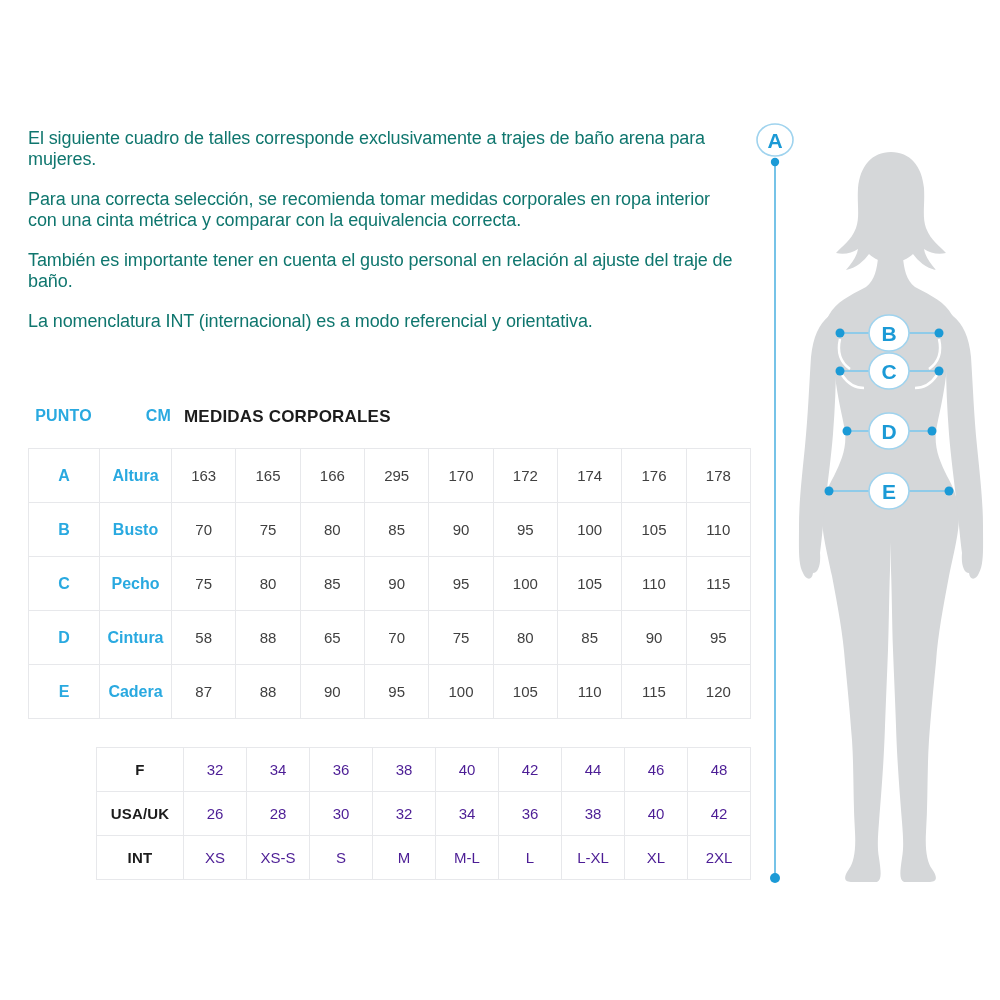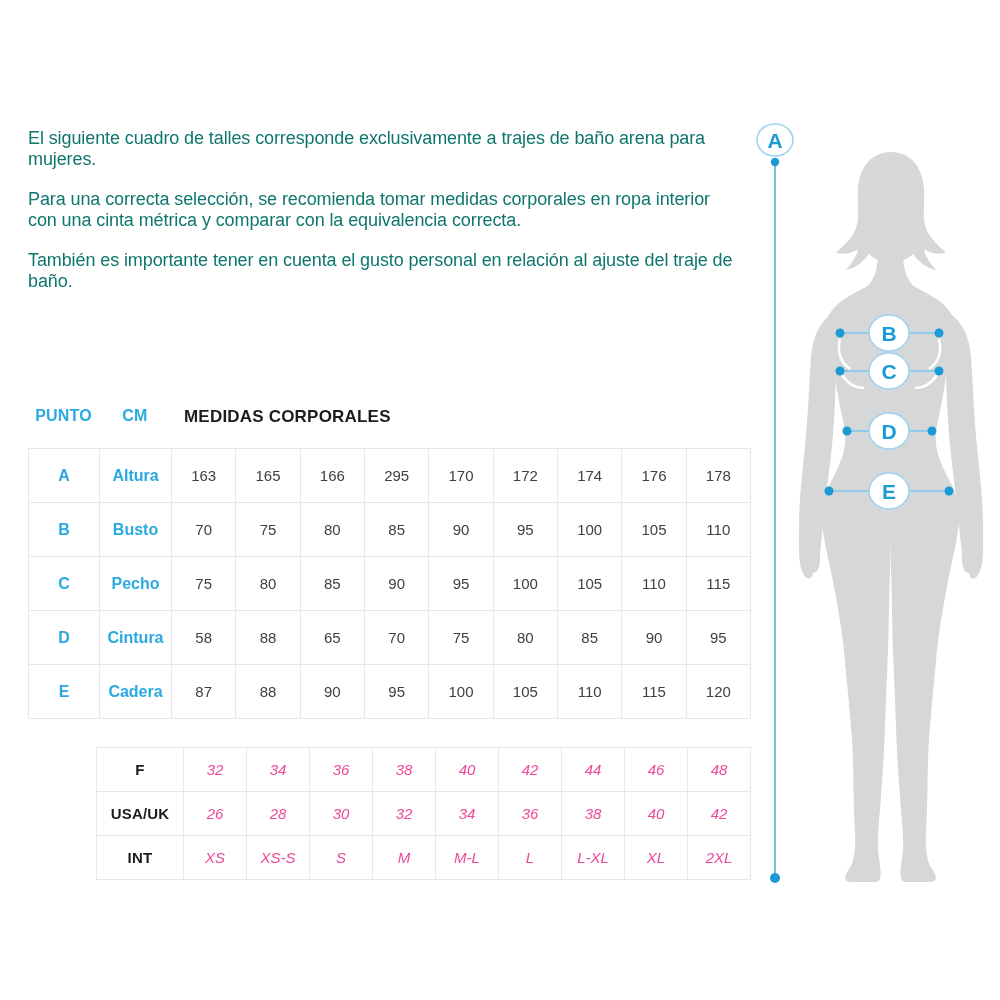--- a/index.html
+++ b/index.html
@@ -5,46 +5,47 @@
   html,body{margin:0;padding:0;}
   body{
     width:1000px;height:1000px;position:relative;background:#ffffff;
     font-family:"Liberation Sans",sans-serif;color:#3b3b3b;overflow:hidden;
   }
   .intro{position:absolute;left:28px;top:128px;width:712px;}
   .intro p{margin:0 0 19px 0;font-size:18px;line-height:21px;letter-spacing:-0.1px;color:#0f766e;}
   .tblhead{position:absolute;top:407px;left:0;width:760px;height:22px;}
   .tblhead span{position:absolute;top:0;font-weight:bold;}
   .h-punto{left:28px;width:71px;text-align:center;font-size:16px;color:#29a9e0;letter-spacing:0.2px;}
-  .h-cm{left:99px;width:72px;text-align:center;font-size:16px;color:#29a9e0;letter-spacing:0.2px;}
+  .h-cm{left:99px;width:72px;text-align:right;font-size:16px;color:#29a9e0;letter-spacing:0.2px;}
   .h-medidas{left:184px;font-size:17px;color:#1c1c1c;letter-spacing:0.2px;}
   .grid{position:absolute;display:grid;border-top:1px solid #e7e8eb;border-left:1px solid #e7e8eb;box-sizing:border-box;background:#fff;}
   .t1{left:28px;top:448px;width:723px;grid-template-columns:71px 72px repeat(9,1fr);grid-auto-rows:54px;}
   .t2{left:96px;top:747px;width:655px;grid-template-columns:87px repeat(9,1fr);grid-auto-rows:44px;}
   .cell{border-right:1px solid #e7e8eb;border-bottom:1px solid #e7e8eb;display:flex;align-items:center;justify-content:center;box-sizing:border-box;}
   .pt,.nm{color:#29a9e0;font-weight:bold;font-size:16px;}
   .val{color:#404040;font-size:15px;}
   .lbl{color:#1c1c1c;font-weight:bold;font-size:15px;letter-spacing:0.2px;}
-  .sz{color:#ec4899;font-size:15px;font-style:italic;}
+  .sz{color:#4c1d95;font-size:15px;}
   .figure{position:absolute;left:750px;top:110px;width:250px;height:790px;}
   .sil{fill:#d5d7d9;}
   .mline{stroke:#8fcbe9;stroke-width:2;}
   .vline{stroke:#54b4e2;stroke-width:1.6;}
   .mdot{fill:#1b9ad6;}
   .mcircle{fill:#ffffff;stroke:#9fd3ee;stroke-width:1.6;}
   .mletter{fill:#1b9ad6;font-family:"Liberation Sans",sans-serif;font-weight:bold;font-size:21px;text-anchor:middle;}
   .bustline{stroke:#ffffff;stroke-width:2.5;fill:none;}
 </style>
 </head>
 <body>
 
 <div class="intro">
   <p>El siguiente cuadro de talles corresponde exclusivamente a trajes de baño arena para mujeres.</p>
   <p>Para una correcta selección, se recomienda tomar medidas corporales en ropa interior con una cinta métrica y comparar con la equivalencia correcta.</p>
   <p>También es importante tener en cuenta el gusto personal en relación al ajuste del traje de baño.</p>
+  <p>La nomenclatura INT (internacional) es a modo referencial y orientativa.</p>
 </div>
 
 <div class="tblhead">
   <span class="h-punto">PUNTO</span>
   <span class="h-cm">CM</span>
   <span class="h-medidas">MEDIDAS CORPORALES</span>
 </div>
 
 <div class="grid t1">
     <div class="cell pt">A</div>

